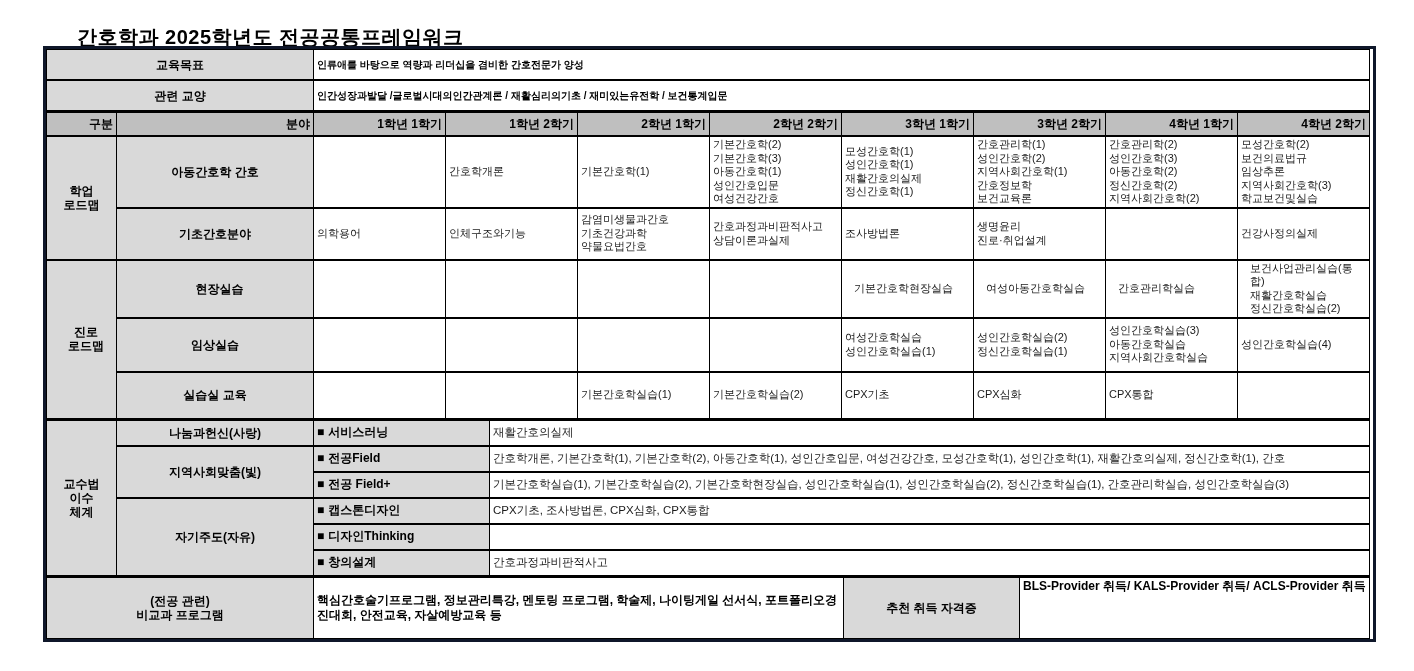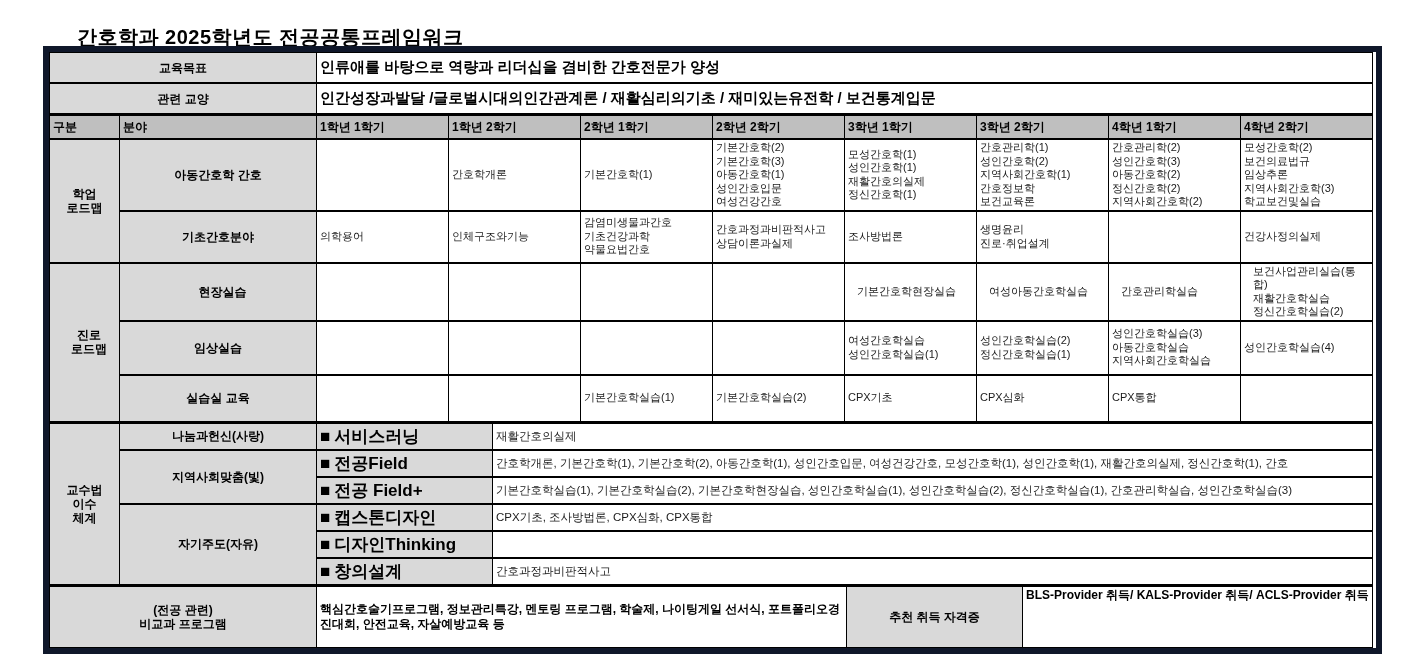--- a/index.html
+++ b/index.html
@@ -1,30 +1,30 @@
 <!DOCTYPE html>
 <html><head>
 <meta charset="utf-8">
 <style>
   html,body{margin:0;padding:0;background:#fff;}
   body{font-family:"Liberation Sans","DejaVu Sans",sans-serif;color:#000;}
   .page{position:relative;width:1414px;height:671px;background:#fff;overflow:hidden;}
   .title{position:absolute;left:61px;top:8px;margin:16px;font-size:20px;font-weight:bold;letter-spacing:.5px;}
-  .frame{position:absolute;left:43px;top:46px;width:1327px;border:6px solid #0f172a;background:#fff;}
+  .frame{position:absolute;left:43px;top:46px;width:1327px;border:3px solid #0f172a;background:#fff;}
   table.t{border-collapse:collapse;table-layout:fixed;width:1323px;}
   .t td,.t th{border:1px solid #000;overflow:hidden;vertical-align:middle;padding:1px 3px;}
   .sec-top td,.sec-top th{border-top:2px solid #000;}
   .thick-b td,.thick-b th{border-bottom:2px solid #000;}
   .cat-top td{border-top:2px solid #000;}
-  th{background:#bfbfbf;font-size:12px;font-weight:bold;text-align:left;}
+  th{background:#bfbfbf;font-size:12px;font-weight:bold;text-align:right;}
   .lbl{background:#d9d9d9;font-weight:bold;text-align:center;font-size:12px;white-space:pre-line;line-height:14px;}
-  .vbold{font-weight:bold;font-size:15px;text-align:left;padding-left:5px;}
+  .vbold{font-weight:bold;font-size:10px;text-align:left;padding-left:5px;}
   .vboldc{font-weight:bold;font-size:12px;text-align:center;}
   .course{font-size:11px;line-height:13.5px;text-align:left;white-space:pre-line;color:#1a1a1a;padding:1px 2px 1px 3px;}
-  .method{background:#d9d9d9;font-weight:bold;font-size:17px;text-align:left;padding-left:5px;white-space:nowrap;margin-left:36px;}
+  .method{background:#d9d9d9;font-weight:bold;font-size:12px;text-align:left;padding-left:5px;white-space:nowrap;margin-left:36px;}
   .method .sq{margin-right:4px;}
   .content{font-size:11.5px;color:#1a1a1a;text-align:left;white-space:nowrap;padding-left:5px;}
   .wrapbold{font-weight:bold;font-size:12px;text-align:left;line-height:15px;padding:2px 5px;margin-left:44px;}
   .r-top td{height:27px;}
   .r-h th{height:20px;}
   .r-1 td{height:66px;}
   .r-2 td{height:48px;}
   .r-3 td{height:50px;padding-left:12px;}
   .r-4 td{height:50px;}
   .r-5 td{height:43px;}

